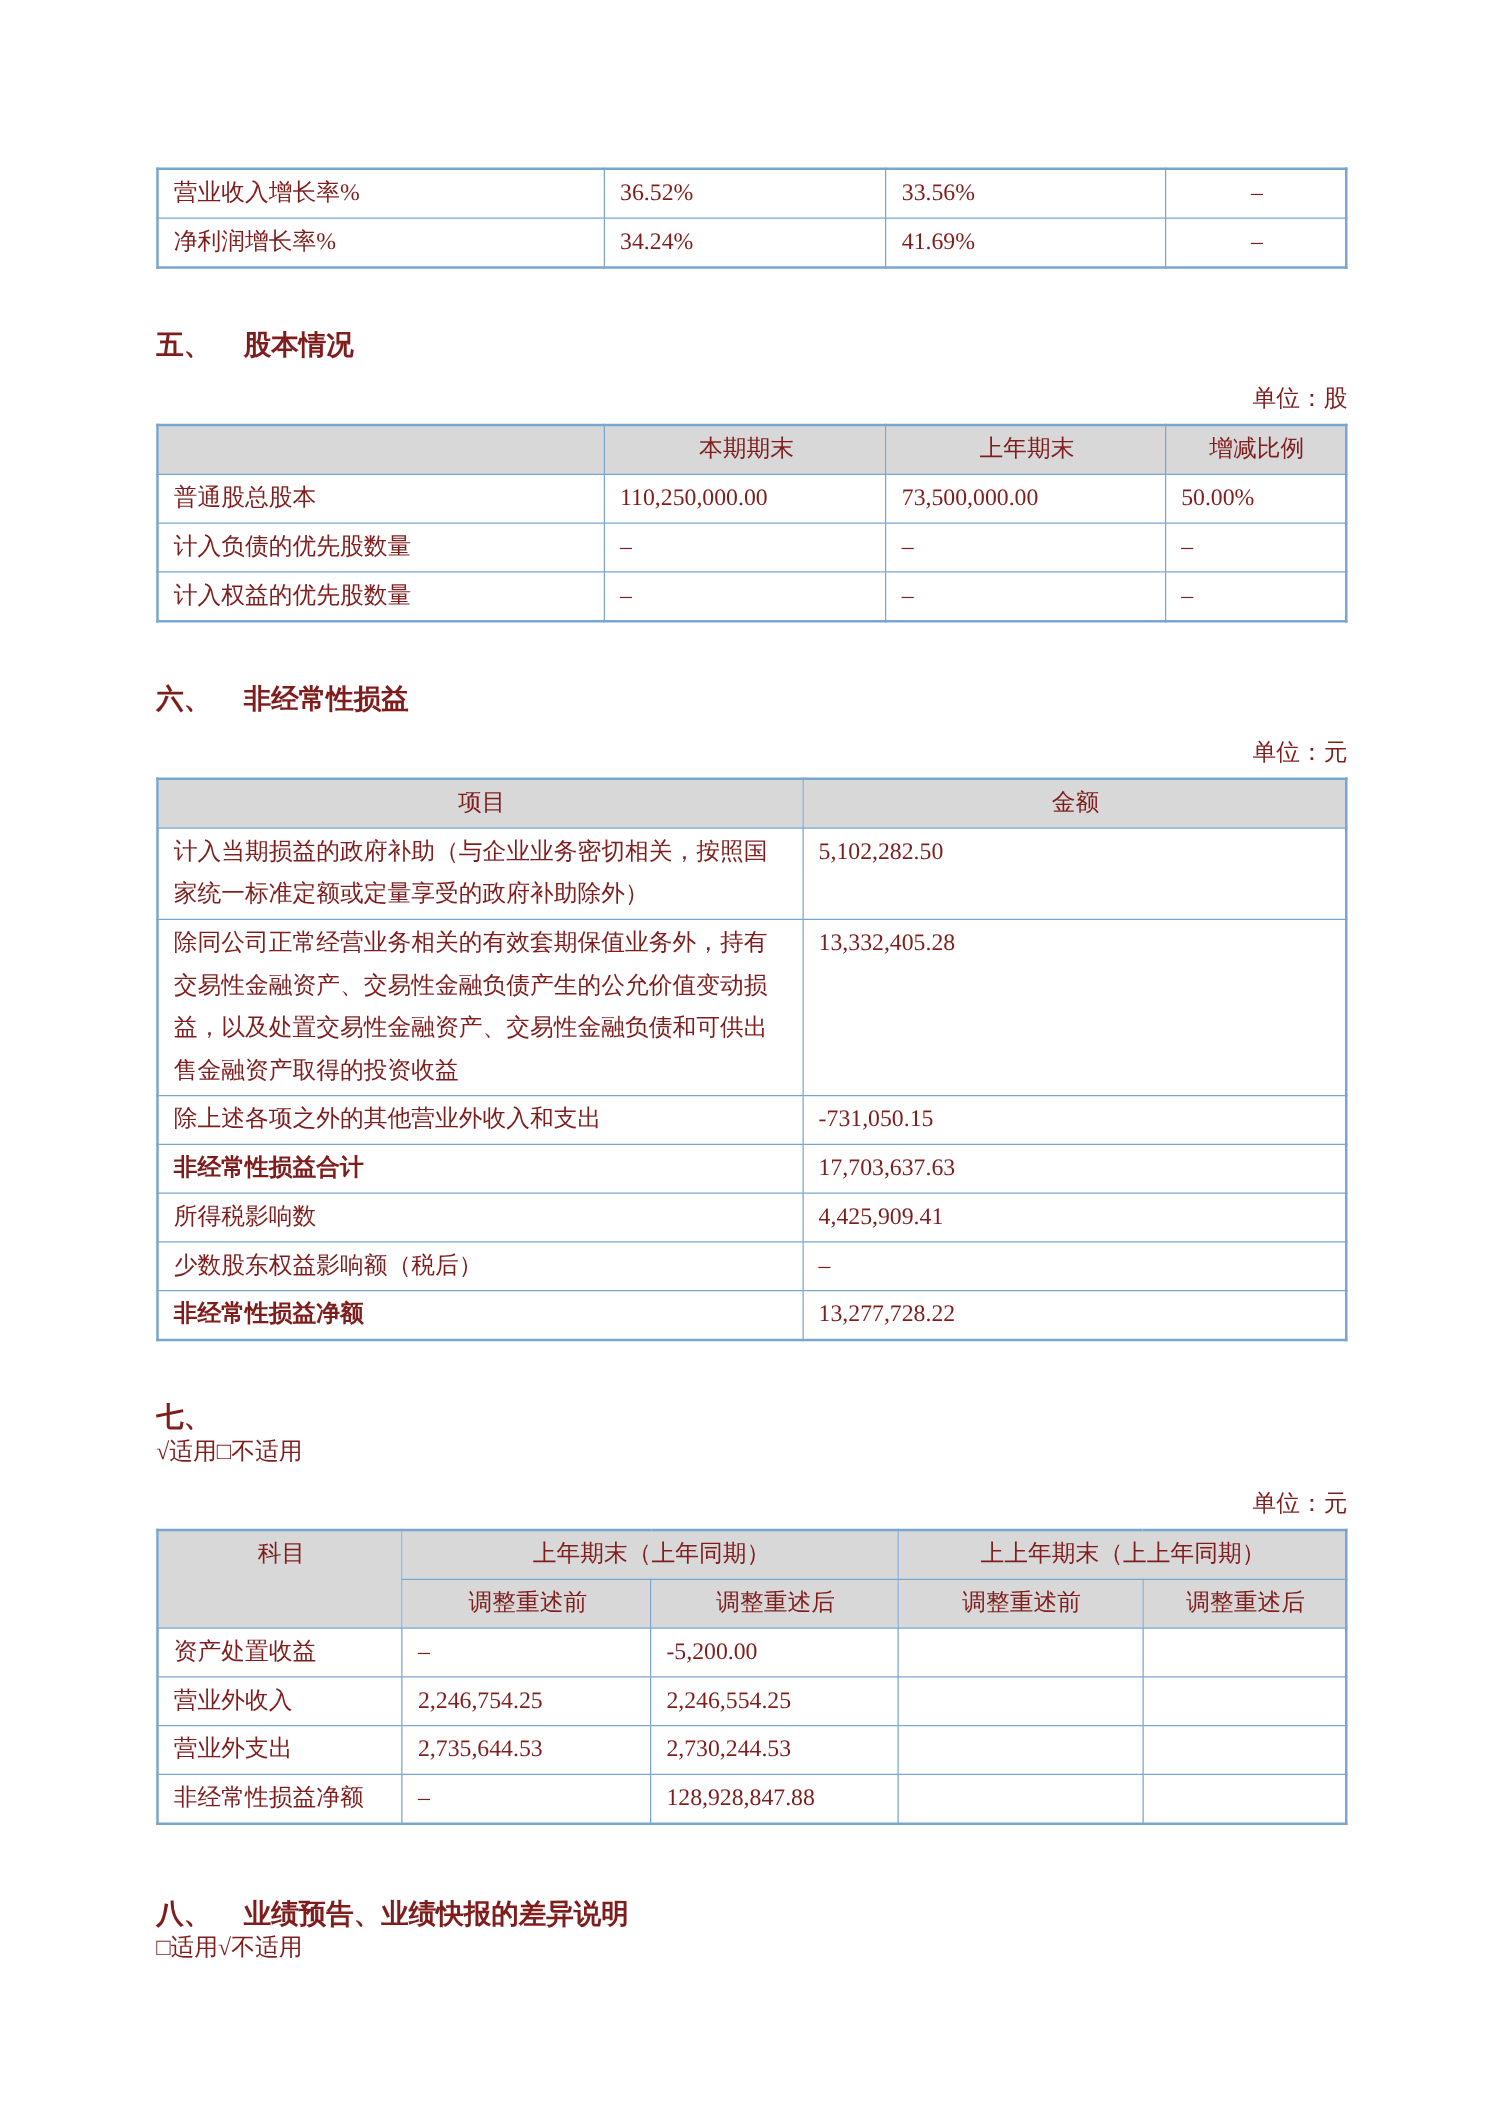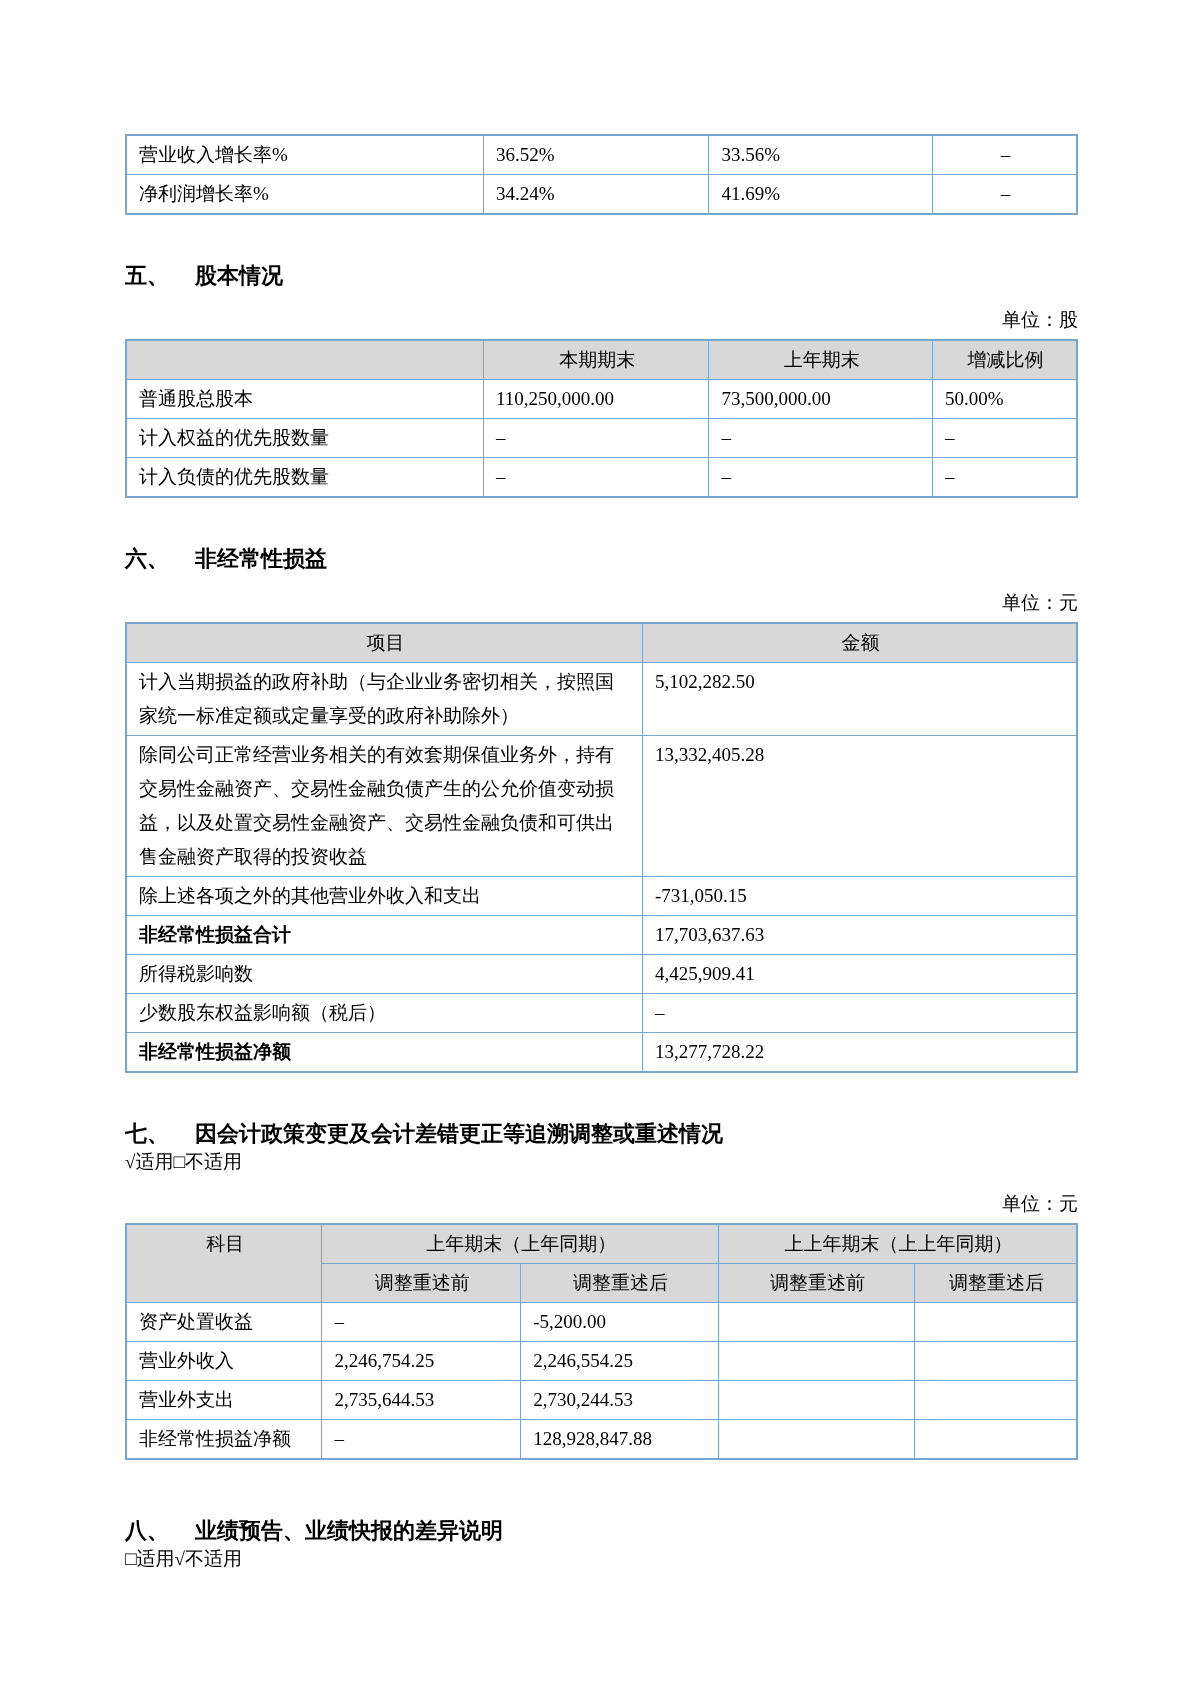--- a/index.html
+++ b/index.html
@@ -5,21 +5,21 @@
   * { box-sizing: border-box; }
   html, body { margin: 0; padding: 0; background: #ffffff; }
   .page {
     position: relative;
     width: 1200px;
     height: 1697px;
     background: #ffffff;
     padding: 130px 122px 30px 125px;
     overflow: hidden;
     font-family: "Liberation Serif", "DejaVu Serif", serif;
-    color: #000000;
+    color: #7f1d1d;
   }
   table.data-table {
     width: 100%;
     border-collapse: collapse;
     table-layout: fixed;
     border: 2px solid #79a6cf;
   }
   table.data-table td {
     border: 1.5px solid #79a6cf;
     font-size: 19px;
@@ -122,27 +122,27 @@
         <td class="hdr">上年期末</td>
         <td class="hdr">增减比例</td>
       </tr>
       <tr>
         <td class="lbl">普通股总股本</td>
         <td class="num">110,250,000.00</td>
         <td class="num">73,500,000.00</td>
         <td class="num">50.00%</td>
       </tr>
       <tr>
+        <td class="lbl">计入负债的优先股数量</td>
+        <td class="num">–</td>
+        <td class="num">–</td>
+        <td class="num">–</td>
+      </tr>
+      <tr>
         <td class="lbl">计入权益的优先股数量</td>
-        <td class="num">–</td>
-        <td class="num">–</td>
-        <td class="num">–</td>
-      </tr>
-      <tr>
-        <td class="lbl">计入负债的优先股数量</td>
         <td class="num">–</td>
         <td class="num">–</td>
         <td class="num">–</td>
       </tr>
     </tbody>
       </table>
   </div>
 
   <div class="sec-head">
     <span class="sec-num">六、</span>
@@ -187,21 +187,20 @@
       <tr>
         <td class="strong">非经常性损益净额</td>
         <td class="num">13,277,728.22</td>
       </tr>
     </tbody>
       </table>
   </div>
 
   <div class="sec-head">
     <span class="sec-num">七、</span>
-    <span>因会计政策变更及会计差错更正等追溯调整或重述情况</span>
   </div>
   <div class="applicability">√适用□不适用</div>
   <div class="unit-line">单位：元</div>
   <div class="tbl-wrap">
     <table class="data-table">
       <colgroup>
           <col style="width:20.6%">
           <col style="width:20.9%">
           <col style="width:20.8%">
           <col style="width:20.6%">

